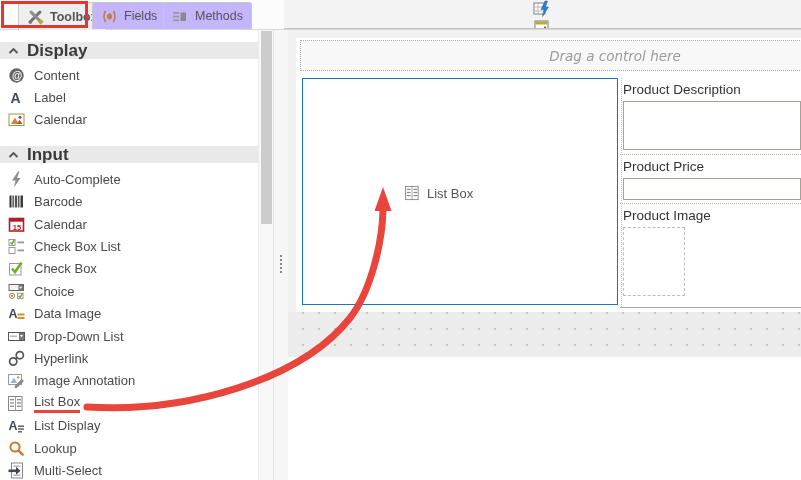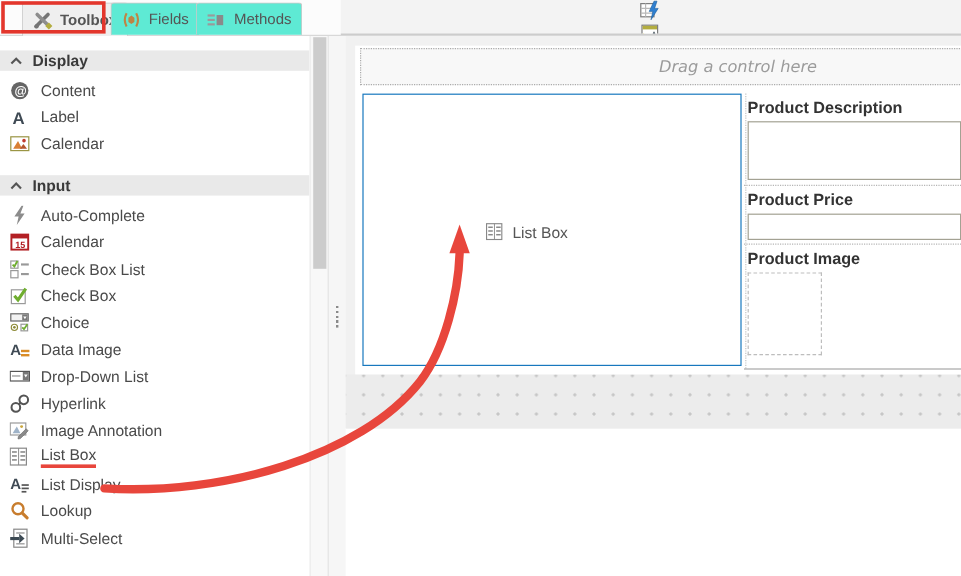--- a/index.html
+++ b/index.html
@@ -2,37 +2,37 @@
 <html><head>
 <meta charset="utf-8">
 <style>
   html,body{margin:0;padding:0;}
   body{width:801px;height:480px;position:relative;overflow:hidden;background:#fff;
        font-family:"Liberation Sans",sans-serif;-webkit-font-smoothing:antialiased;}
   svg{display:block;}
   
   .header{position:absolute;left:0;top:0;width:801px;height:30px;background:#fcfcfc;border-bottom:1px solid #d8d8d8;box-sizing:border-box;}
   .tab{position:absolute;top:2px;height:27px;display:inline-flex;align-items:center;gap:6px;
-       padding:0 8px;font-size:12.5px;color:#555;background:#5eead4;border:1px solid #c9c9c9;border-bottom:none;
+       padding:0 8px;font-size:12.5px;color:#555;background:#c4b5fd;border:1px solid #c9c9c9;border-bottom:none;
        border-radius:3px 3px 0 0;box-sizing:border-box;cursor:pointer;}
   .tab.active{background:#efefef;height:28px;}
   #tab-toolbox{left:18px;font-weight:bold;}
   #tab-fields{left:92px;}
   #tab-methods{left:163px;}
   .red-tab-box{position:absolute;left:1px;top:1px;width:81px;height:21px;border:3px solid #e3362c;z-index:30;pointer-events:none;}
   
   .toolbar{position:absolute;left:284px;top:0;width:517px;height:29px;background:#f3f3f3;border-bottom:1px solid #c2c2c2;
            display:flex;align-items:center;padding-left:8px;box-sizing:border-box;overflow:hidden;flex-direction:column;}
   .ti{width:18px;height:18px;margin-right:9px;flex:0 0 auto;cursor:pointer;}
   .ti.grp{margin-left:11px;}
   .ti.disabled{opacity:.45;cursor:default;}
   
   .sidebar{position:absolute;left:0;top:30px;width:258px;height:450px;background:#fff;box-sizing:border-box;padding-top:12px;overflow:hidden;}
   .sec-h{height:17px;background:#e9e9e9;display:flex;align-items:center;gap:8px;padding-left:8px;
-         font-size:13px;font-weight:bold;color:#3a3a3a;margin-bottom:5px;cursor:pointer;}
+         font-size:17px;font-weight:bold;color:#3a3a3a;margin-bottom:5px;cursor:pointer;}
   .sec-h.second{margin-top:15px;}
   .tb-item{height:22.4px;display:flex;align-items:center;gap:9px;padding-left:8px;font-size:13px;color:#4a4a4a;cursor:pointer;}
   .tb-item .ic{width:17px;height:17px;flex:0 0 auto;}
   .u-red{border-bottom:3px solid #e8463c;padding-bottom:1px;}
   .vscroll{position:absolute;left:258px;top:30px;width:15px;height:450px;background:#f8f8f8;border-left:1px solid #ececec;box-sizing:border-box;}
   .vthumb{position:absolute;left:2px;top:1px;width:11px;height:193px;background:#ccc;}
   .divider{position:absolute;left:273px;top:30px;width:15px;height:450px;background:#f6f6f6;border-left:1px solid #e3e3e3;box-sizing:border-box;}
   .div-handle{position:absolute;left:6px;top:225px;width:2px;height:18px;
               background:repeating-linear-gradient(to bottom,#8a8a8a 0 2px,transparent 2px 4px);}
   
@@ -40,21 +40,21 @@
   .form-white{position:absolute;left:8px;top:8px;width:505px;height:274px;background:#fff;}
   .dotted-bg{position:absolute;left:0;top:282px;width:513px;height:168px;background-color:#ececec;
              background-image:radial-gradient(circle,#c6c6c6 1.1px,transparent 1.5px);
              background-size:16px 16px;background-position:7px 9px;}
   .drop-bar{position:absolute;left:12px;top:10px;width:630px;height:31px;border:1px dotted #ababab;background:#f8f8f8;
             box-sizing:border-box;display:flex;align-items:center;justify-content:center;
             font-family:"DejaVu Sans",sans-serif;font-style:italic;font-size:13.5px;color:#9b9b9b;}
   .left-cell{position:absolute;left:14px;top:48px;width:316px;height:227px;border:1px solid #1878be;background:#fff;box-sizing:border-box;}
   .ghost{position:absolute;left:117px;top:155px;display:flex;align-items:center;gap:6px;font-size:13px;color:#555;}
   .col-dotted{position:absolute;left:333px;top:48px;height:229px;border-left:1px dotted #c4c4c4;}
-  .f-label{position:absolute;left:335px;font-size:13.5px;font-weight:700;color:#333;}
+  .f-label{position:absolute;left:335px;font-size:13.5px;font-weight:400;color:#333;}
   .f-textarea{position:absolute;left:335px;top:71px;width:178px;height:49px;border:1px solid #a3a293;background:#fff;box-sizing:border-box;}
   .f-input{position:absolute;left:335px;top:148px;width:178px;height:22px;border:1px solid #a3a293;background:#fff;box-sizing:border-box;}
   .f-imgbox{position:absolute;left:335px;top:197px;width:62px;height:69px;border:1px dashed #bdbdbd;background:#fff;box-sizing:border-box;}
   .sep-dot{position:absolute;left:332px;width:181px;border-top:1px dotted #b5b5b5;}
   .sep-solid{position:absolute;left:332px;top:277px;width:181px;border-top:1px solid #a8a8a8;}
   
   .overlay{position:absolute;left:0;top:0;width:801px;height:480px;pointer-events:none;z-index:40;}
 </style>
 </head>
 <body>
@@ -226,20 +226,30 @@
   </div>
 
   <div class="tb-item">
     <svg class="ic" viewBox="0 0 17 17">
       <polygon points="10,0.5 4,9.5 7.5,9.5 6,16.5 12.5,7 9,7 11.5,0.5" fill="#8c8c8c"></polygon>
     </svg>
     <span>Auto-Complete</span>
   </div>
   <div class="tb-item">
     <svg class="ic" viewBox="0 0 17 17">
+      <rect x="1.5" y="2.5" width="2" height="12" fill="#333"></rect>
+        <rect x="4.5" y="2.5" width="1.2" height="12" fill="#333"></rect>
+      <rect x="6.8" y="2.5" width="2.4" height="12" fill="#555"></rect>
+        <rect x="10.2" y="2.5" width="1.2" height="12" fill="#333"></rect>
+      <rect x="12.5" y="2.5" width="2.4" height="12" fill="#333"></rect>
+    </svg>
+    <span>Barcode</span>
+  </div>
+  <div class="tb-item">
+    <svg class="ic" viewBox="0 0 17 17">
       <rect x="1.5" y="2.5" width="14" height="12.5" fill="#fff" stroke="#b32025" stroke-width="1.6"></rect>
       <rect x="1.5" y="2.5" width="14" height="3.2" fill="#b32025"></rect>
       <text x="4.8" y="13.5" font-size="7.5" font-weight="bold" fill="#b32025">15</text>
     </svg>
     <span>Calendar</span>
   </div>
   <div class="tb-item">
     <svg class="ic" viewBox="0 0 17 17">
       <rect x="1" y="1.5" width="6" height="6" fill="#fff" stroke="#999"></rect>
       <path d="M2.5 4.5 L4 6 L6.5 1.5" stroke="#6fae2f" stroke-width="1.6" fill="none"></path>

